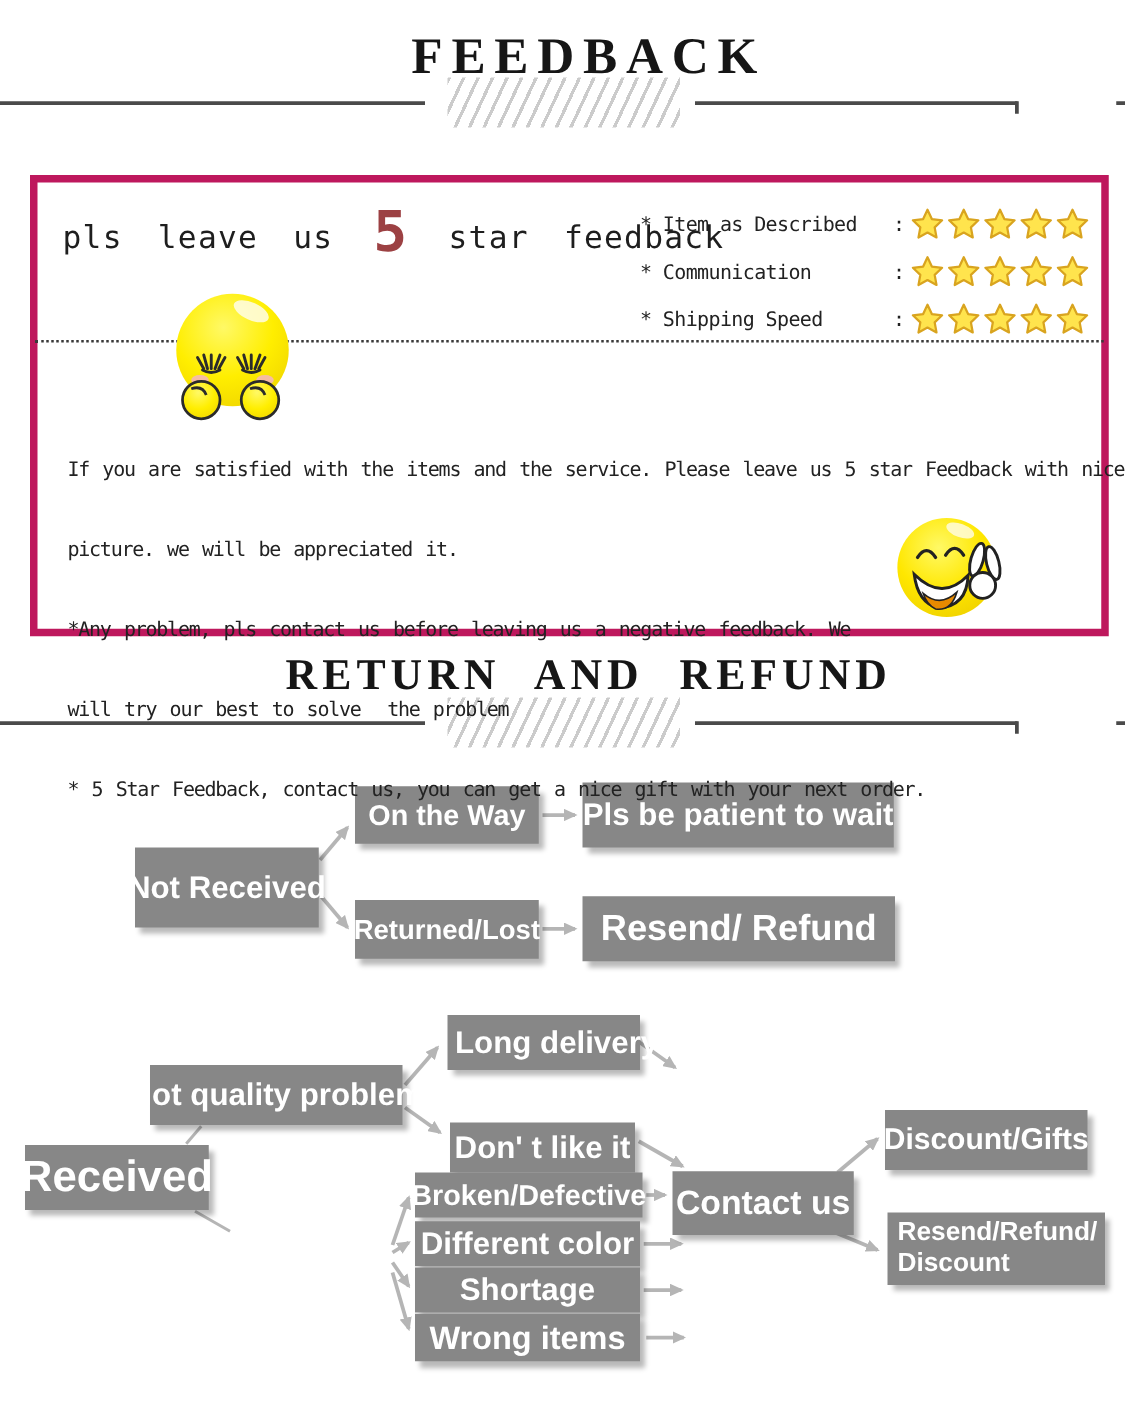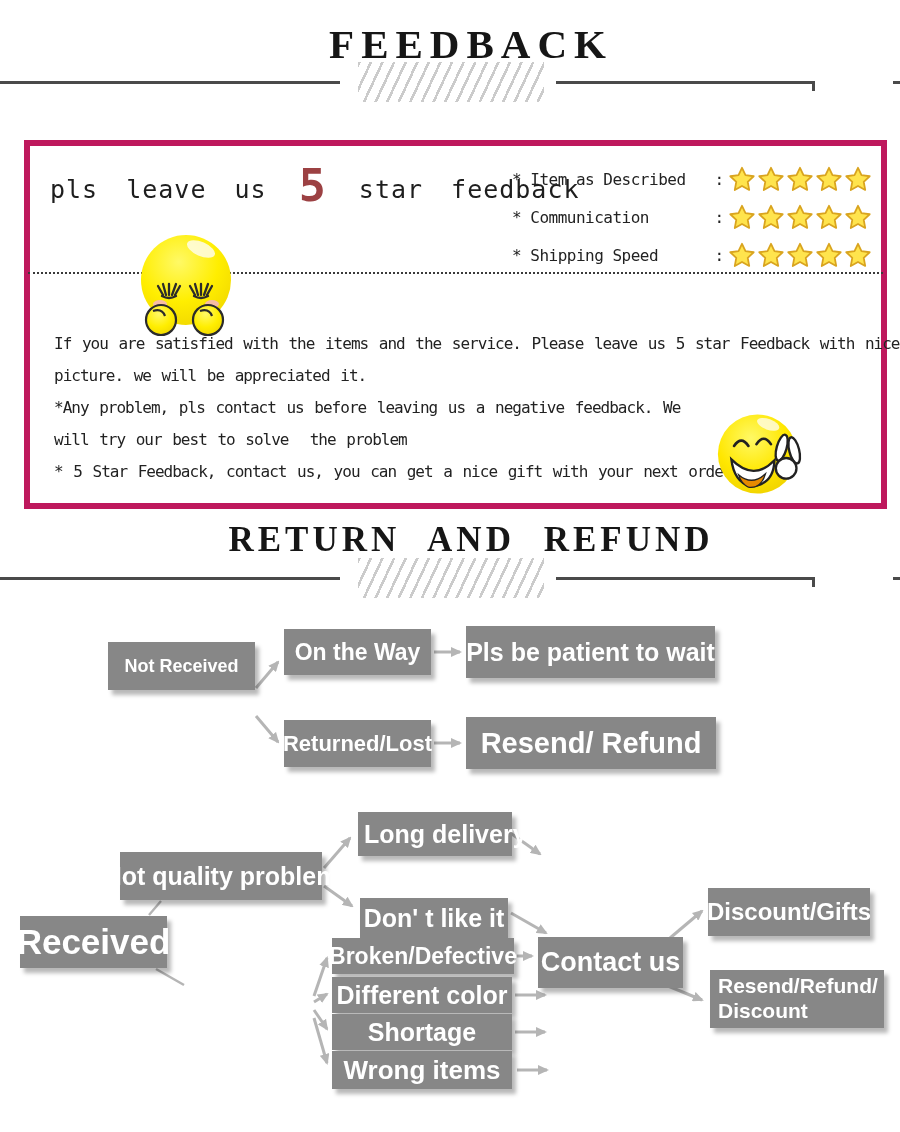--- a/index.html
+++ b/index.html
@@ -25,21 +25,21 @@
   .rrow{position:absolute;left:482px;width:360px;height:36px;display:flex;align-items:center;
         font-family:"DejaVu Sans Mono",monospace;font-size:16px;letter-spacing:-0.5px;color:#222;}
   .rlabel{width:208px;}
   .rcolon{width:14px;}
   .stars{display:flex;gap:1px;}
   .star-icon{width:28px;height:27px;fill:var(--star-fill,#ffe44d);stroke:var(--star-stroke,#d9a41f);
              stroke-width:1.6;stroke-linejoin:round;}
   #dotline{position:absolute;left:-2px;top:126px;width:855px;border-top:2px dotted #3a3a3a;z-index:1;}
   #notes{position:absolute;left:24px;top:182px;width:812px;color:#222;z-index:2;
          font-family:"DejaVu Sans Mono",monospace;font-size:16px;letter-spacing:-1px;word-spacing:2px;}
-  #notes .nline{white-space:pre;line-height:32px;}
+  #notes .nline{white-space:pre;line-height:32px;margin-top:32px;}
   .emoji{position:absolute;z-index:3;}
   
   .fbox{position:absolute;background:var(--flow-box,#878787);color:#fff;display:flex;
         align-items:center;justify-content:center;text-align:center;white-space:nowrap;
         box-shadow:4px 5px 4px rgba(0,0,0,0.28);font-family:"Liberation Sans",sans-serif;font-weight:bold;}
   .fbox.left{justify-content:flex-start;padding-left:6px;}
   .fbox.two-line{flex-direction:column;align-items:flex-start;justify-content:center;
                  padding-left:8px;line-height:1.18;}
   #arrows{position:absolute;left:0;top:600px;width:900px;height:520px;}
   #arrows line{stroke:var(--arrow,#b5b5b5);stroke-width:3;}
@@ -241,21 +241,21 @@
 
     <line x1="517" y1="956" x2="532" y2="956" marker-end="url(#ah)"></line>
     <line x1="515" y1="995" x2="545" y2="995" marker-end="url(#ah)"></line>
     <line x1="515" y1="1032" x2="545" y2="1032" marker-end="url(#ah)"></line>
     <line x1="517" y1="1070" x2="547" y2="1070" marker-end="url(#ah)"></line>
 
     <line x1="670" y1="938" x2="702" y2="911" marker-end="url(#ah)"></line>
     <line x1="668" y1="986" x2="702" y2="1000" marker-end="url(#ah)"></line>
   </svg>
 
-  <div class="fbox" style="left:108px;top:642px;width:147px;height:48px;font-size:18px">Not Received</div>
+  <div class="fbox" style="left:108px;top:678px;width:147px;height:64px;font-size:25px">Not Received</div>
   <div class="fbox" style="left:284px;top:629px;width:147px;height:46px;font-size:23px">On the Way</div>
   <div class="fbox" style="left:466px;top:626px;width:249px;height:52px;font-size:25px">Pls be patient to wait</div>
   <div class="fbox" style="left:284px;top:720px;width:147px;height:47px;font-size:22px">Returned/Lost</div>
   <div class="fbox" style="left:466px;top:717px;width:250px;height:52px;font-size:29px">Resend/ Refund</div>
 
   <div class="fbox" style="left:20px;top:916px;width:147px;height:52px;font-size:35px">Received</div>
   <div class="fbox" style="left:120px;top:852px;width:202px;height:48px;font-size:25px">Not quality problem</div>
   <div class="fbox left" style="left:358px;top:812px;width:148px;height:44px;font-size:25px">Long delivery</div>
   <div class="fbox" style="left:360px;top:898px;width:148px;height:40px;font-size:25px">Don' t like it</div>
   <div class="fbox" style="left:332px;top:938px;width:182px;height:36px;font-size:23px">Broken/Defective</div>

